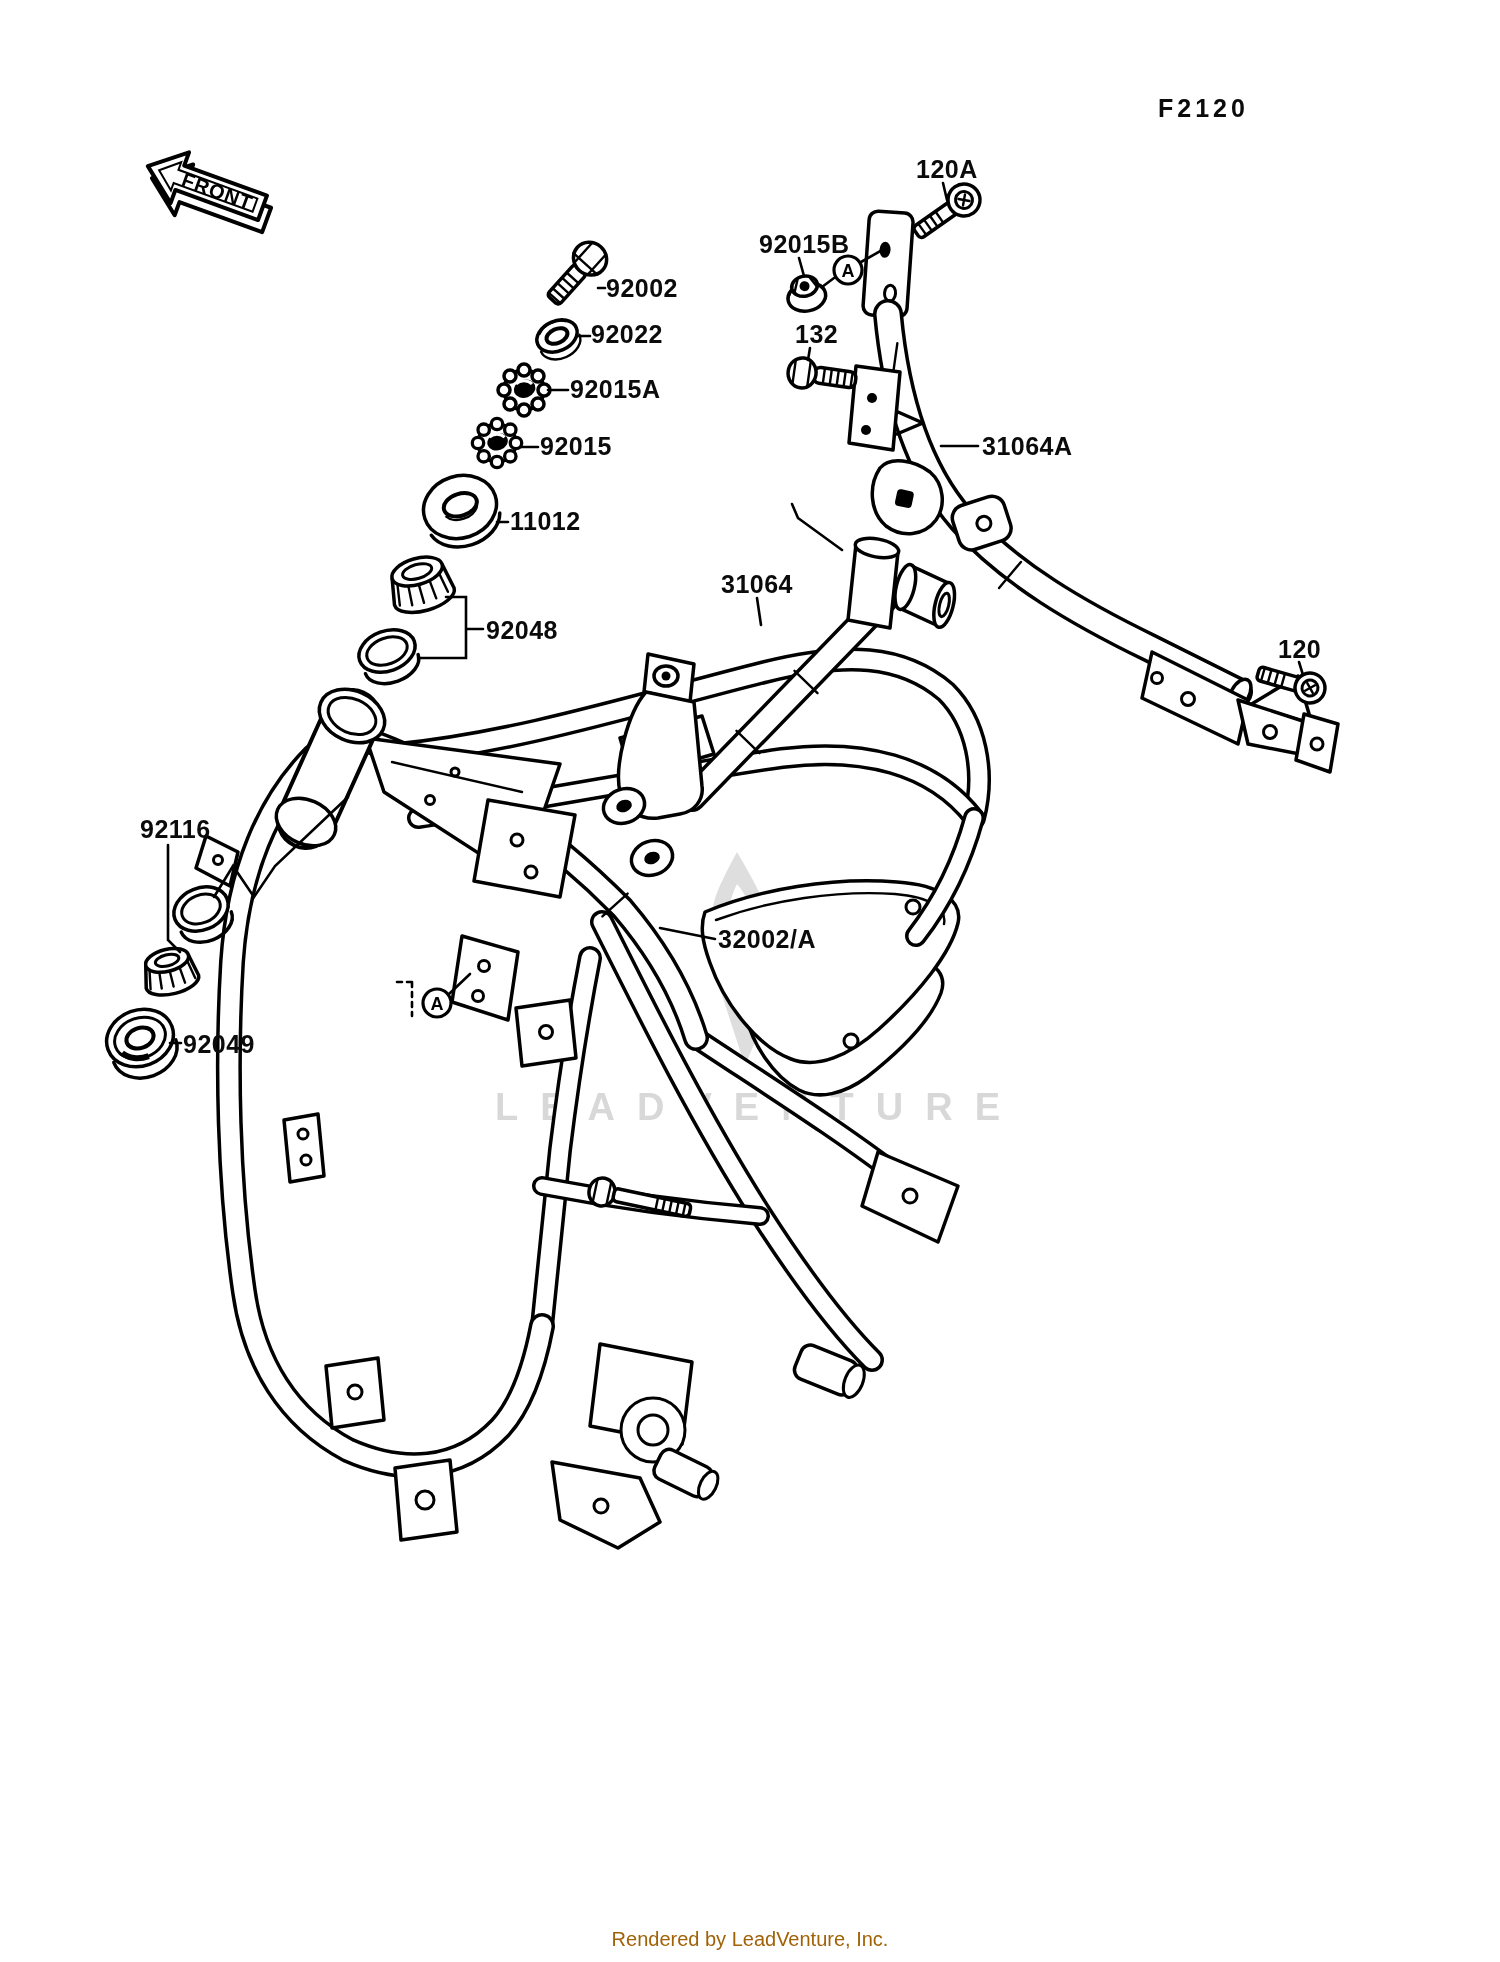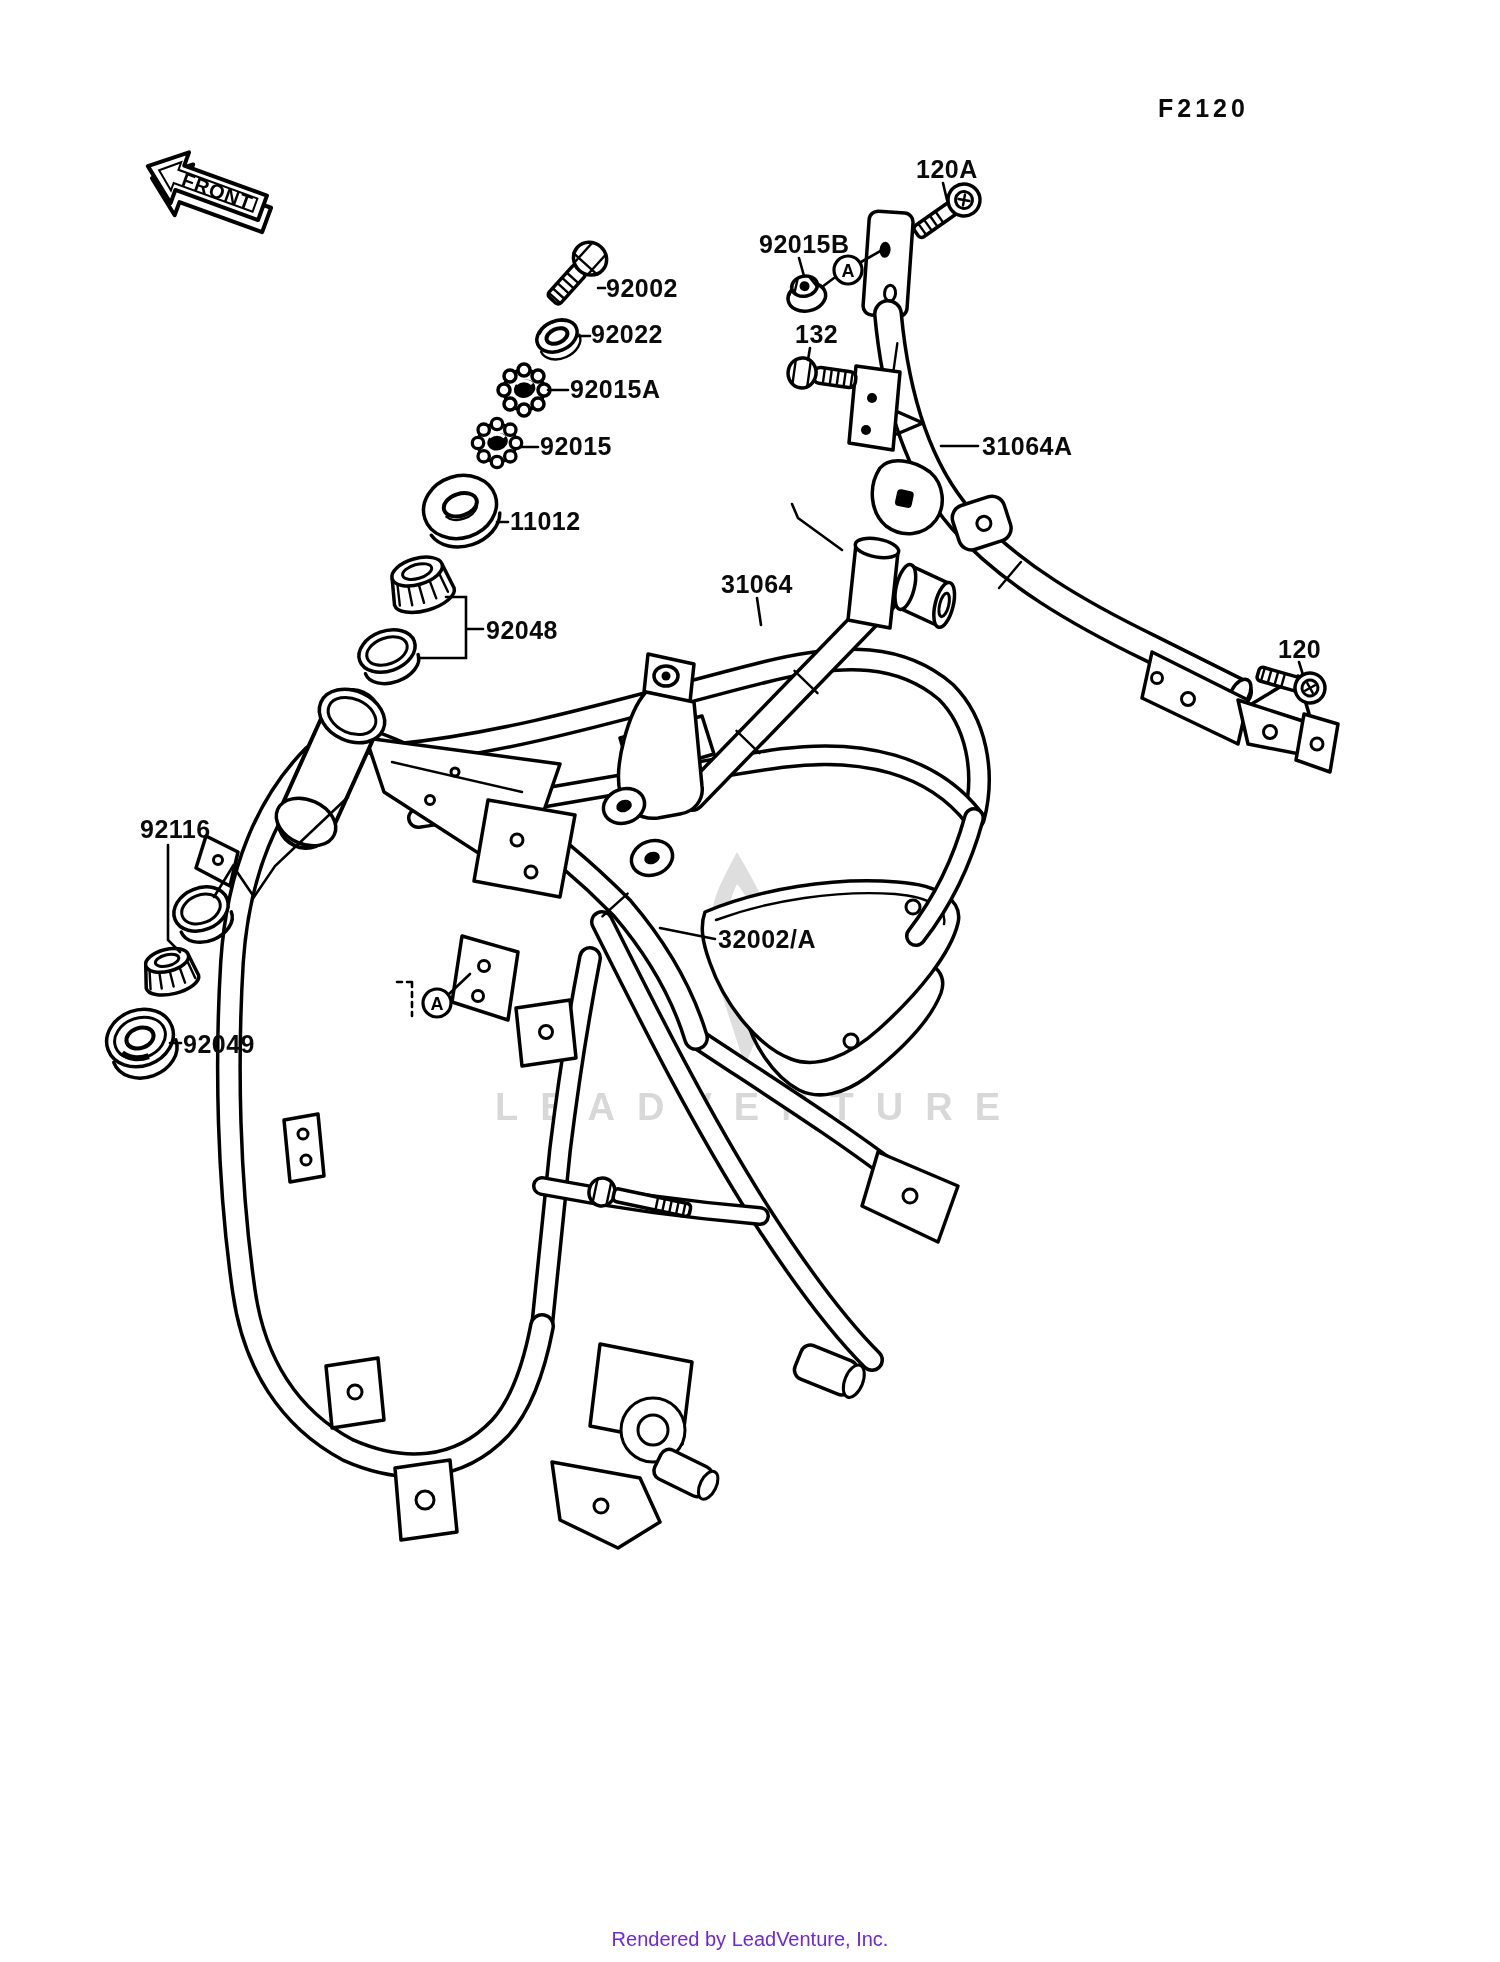--- a/index.html
+++ b/index.html
@@ -13,21 +13,21 @@
   .dark{fill:#000;stroke:none;}
   .tubeO{fill:none;stroke:#000;stroke-linecap:round;stroke-linejoin:round;}
   .tubeI{fill:none;stroke:#fff;stroke-linecap:round;stroke-linejoin:round;}
   .lead{fill:none;stroke:#000;stroke-width:2.6;stroke-linecap:round;}
   .lbl{font:bold 25px "Liberation Sans",sans-serif;fill:#0b0b0b;letter-spacing:.5px;}
   .fcode{font:bold 25px "Liberation Sans",sans-serif;fill:#0b0b0b;letter-spacing:4px;}
   .callout-letter{font:bold 18px "Liberation Sans",sans-serif;fill:#000;text-anchor:middle;}
   .front-txt{font:bold 20px "Liberation Sans",sans-serif;fill:#000;letter-spacing:1px;text-anchor:middle;}
   .wm-text{font:bold 38px "Liberation Sans",sans-serif;letter-spacing:22px;}
   #footer{position:absolute;left:0;right:0;top:1928px;text-align:center;
-          font:20px "Liberation Sans",sans-serif;color:#6d28d9;}
+          font:20px "Liberation Sans",sans-serif;color:#a16207;}
 </style>
 </head>
 <body>
 
 <div id="page">
 <svg width="1500" height="1962" viewBox="0 0 1500 1962">
 
   <g opacity="1">
     <path fill="#dedede" d="M737 852 C720 884 708 906 714 924 C718 936 731 940 738 931
       C734 946 746 954 756 945 C768 933 768 908 758 890 C751 876 744 864 737 852 Z"></path>

